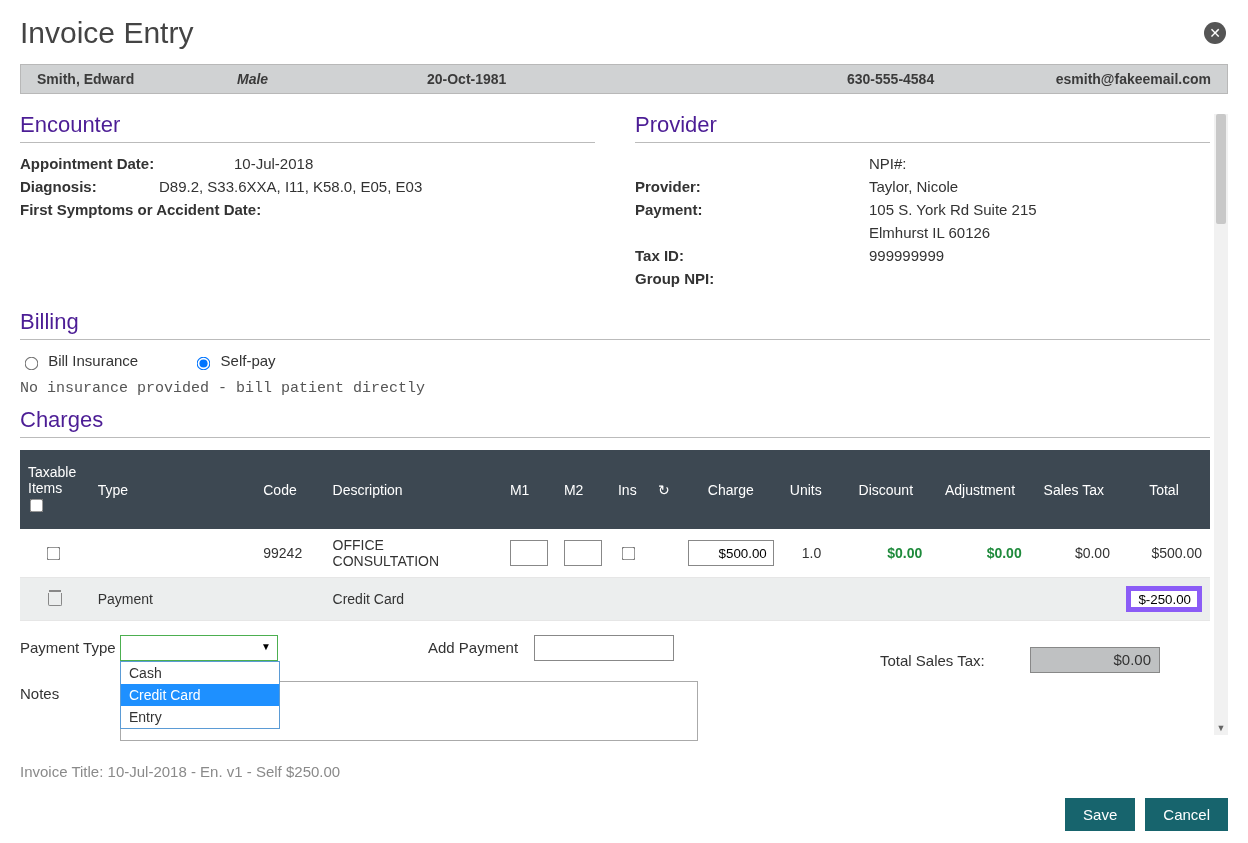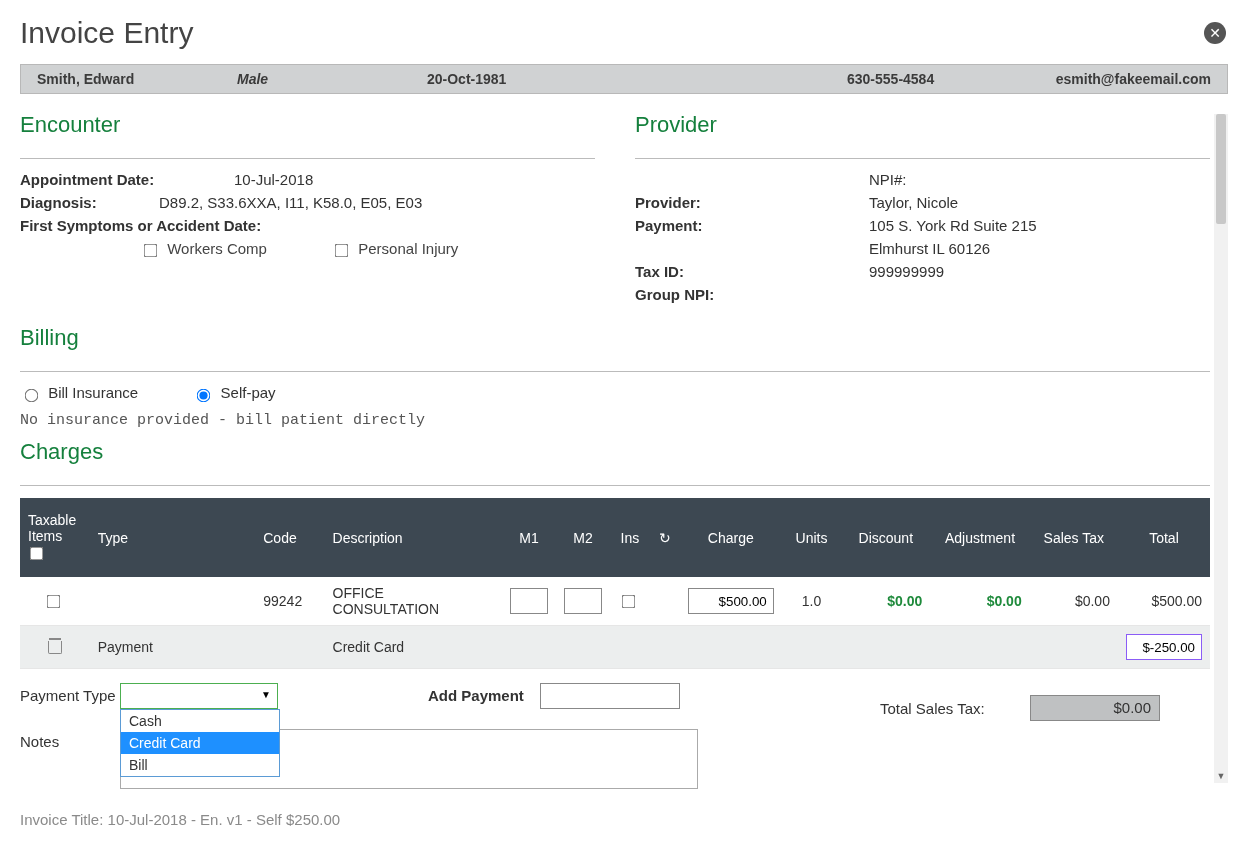--- a/index.html
+++ b/index.html
@@ -75,23 +75,23 @@
 
   .two-col {
     display:flex;
     gap:40px;
     margin-top:14px;
   }
   .col { flex:1; }
   .section-h {
     font-size:22px;
     font-weight:300;
-    color:#15803d;
+    color:#4c1d95;
     border-bottom:1px solid #bbb;
-    padding-bottom:20px;
+    padding-bottom:4px;
     margin:4px 0 12px 0;
   }
   .kv-row { display:flex; margin:6px 0; font-size:15px; color:#333;gap:44px; }
   .kv-label { font-weight:700; min-width:170px; }
   .kv-value { }
   .inline-checks { margin-left:120px; margin-top:6px; }
   .inline-checks label { margin-right:60px; font-size:15px; color:#444; }
   input[type=checkbox], input[type=radio] { transform:scale(1.05); margin-right:6px; vertical-align:middle; }
 
   .billing-opts { margin:10px 0; font-size:15px; }
@@ -106,41 +106,41 @@
     margin-top:8px;
   }
   table.charges thead th {
     background:#3d4852;
     color:#fff;
     font-weight:400;
     padding:14px 8px;
     text-align:left;
     font-size:14px;
   }
-  table.charges thead th.center { text-align:center; }
+  table.charges thead th.center { }
   table.charges thead th.right  { text-align:center; }
   table.charges tbody td {
     padding:8px;
     border-bottom:1px solid #e6e6e6;
     vertical-align:middle;
   }
   table.charges tbody tr.alt td { background:#eceeee; }
   .num-right { text-align:right; }
   .center { text-align:center; }
   .mini-input {
     width:38px; height:26px;
     border:1px solid #888; text-align:center;
   }
   .charge-input {
     width:86px; height:26px;
     border:1px solid #888; text-align:right; padding-right:6px;
   }
   .total-input {
     width:76px; height:26px;
-    border:1px solid #8b5cf6; text-align:right; padding-right:6px;
+    border:5px solid #8b5cf6; text-align:right; padding-right:6px;
   }
   .green { color:#1e8a3b; font-weight:600; }
   .trash-icon {
     width:14px; height:16px;
     display:inline-block;
   }
   .trash-icon::before {
     content:"";
     display:block;
     width:12px; height:2px; background:#888; margin:0 auto 1px auto;
@@ -253,30 +253,20 @@
         <div class="kv-row">
           <div class="kv-label">Appointment Date:</div>
           <div class="kv-value">10-Jul-2018</div>
         </div>
         <div class="kv-row">
           <div class="kv-label" style="min-width:95px;">Diagnosis:</div>
           <div class="kv-value">D89.2, S33.6XXA, I11, K58.0, E05, E03</div>
         </div>
         <div class="kv-row">
           <div class="kv-label" style="min-width:260px;">First Symptoms or Accident Date:</div>
-        </div>
-        <div class="inline-checks">
-          <label>
-            <input type="checkbox" style="">
-            <span>Workers Comp</span>
-          </label>
-          <label>
-            <input type="checkbox" style="">
-            <span>Personal Injury</span>
-          </label>
         </div>
       </div>
 
       <div class="col">
         <div class="section-h">Provider</div>
         <div class="kv-row">
           <div class="kv-label" style="min-width:190px;"></div>
           <div class="kv-value">NPI#:</div>
         </div>
         <div class="kv-row">
@@ -375,26 +365,26 @@
     </table>
 
     <div class="bottom-rows">
       <div class="row-flex">
         <div class="lbl-col">Payment Type</div>
         <div class="pay-select">
           <span class="caret">▼</span>
           <div class="dropdown-list">
             <div>Cash</div>
             <div class="sel">Credit Card</div>
-            <div>Bill</div>
+            <div>Entry</div>
           </div>
         </div>
 
         <div style="width:150px;"></div>
-        <div style="padding-top:4px; margin-right:16px;font-weight:bold;">Add Payment</div>
+        <div style="padding-top:4px; margin-right:16px;">Add Payment</div>
         <input class="add-payment-input" style="">
 
         <div class="totals-col">
           <div class="totals-row">
             <div class="totals-label">Total Sales Tax:</div>
             <div class="totals-box">$0.00</div>
           </div>
         </div>
       </div>
 

